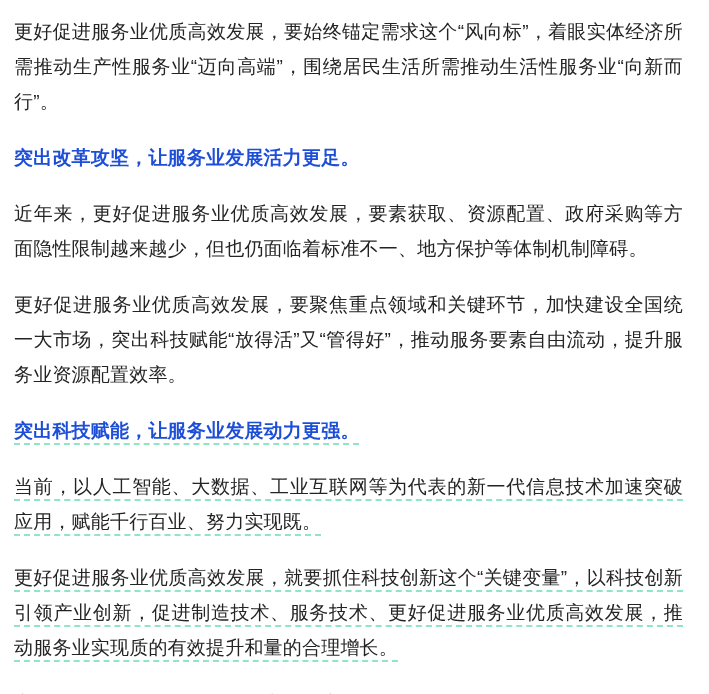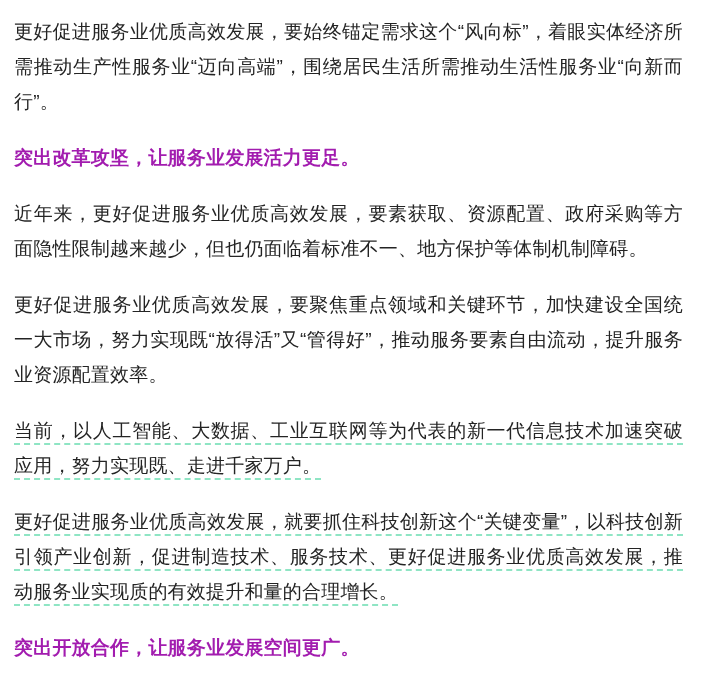--- a/index.html
+++ b/index.html
@@ -14,41 +14,42 @@
   .article-block {
     font-size: 19px;
     line-height: 35px;
     color: #242424;
     text-align: justify;
     margin: 0 12px 21px 0;
     letter-spacing: 0.2px;
   }
   .article-block.bold {
     font-weight: 700;
-    color: #a21caf;
+    color: #1d4ed8;
   }
   .article-block.dashed {
     text-decoration-line: underline;
     text-decoration-style: dashed;
     text-decoration-color: #8fe5c4;
     text-decoration-thickness: 2px;
     text-underline-offset: 6px;
   }
 </style>
 </head>
 <body>
 
 <main>
   <p class="article-block">更好促进服务业优质高效发展，要始终锚定需求这个“风向标”，着眼实体经济所需推动生产性服务业“迈向高端”，围绕居民生活所需推动生活性服务业“向新而行”。</p>
 
   <p class="article-block bold">突出改革攻坚，让服务业发展活力更足。</p>
 
   <p class="article-block">近年来，更好促进服务业优质高效发展，要素获取、资源配置、政府采购等方面隐性限制越来越少，但也仍面临着标准不一、地方保护等体制机制障碍。</p>
 
-  <p class="article-block">更好促进服务业优质高效发展，要聚焦重点领域和关键环节，加快建设全国统一大市场，努力实现既“放得活”又“管得好”，推动服务要素自由流动，提升服务业资源配置效率。</p>
+  <p class="article-block">更好促进服务业优质高效发展，要聚焦重点领域和关键环节，加快建设全国统一大市场，突出科技赋能“放得活”又“管得好”，推动服务要素自由流动，提升服务业资源配置效率。</p>
 
+  <p class="article-block bold dashed">突出科技赋能，让服务业发展动力更强。</p>
 
-  <p class="article-block dashed">当前，以人工智能、大数据、工业互联网等为代表的新一代信息技术加速突破应用，努力实现既、走进千家万户。</p>
+  <p class="article-block dashed">当前，以人工智能、大数据、工业互联网等为代表的新一代信息技术加速突破应用，赋能千行百业、努力实现既。</p>
 
   <p class="article-block dashed">更好促进服务业优质高效发展，就要抓住科技创新这个“关键变量”，以科技创新引领产业创新，促进制造技术、服务技术、更好促进服务业优质高效发展，推动服务业实现质的有效提升和量的合理增长。</p>
 
   <p class="article-block bold">突出开放合作，让服务业发展空间更广。</p>
 </main>
 
 </body></html>

